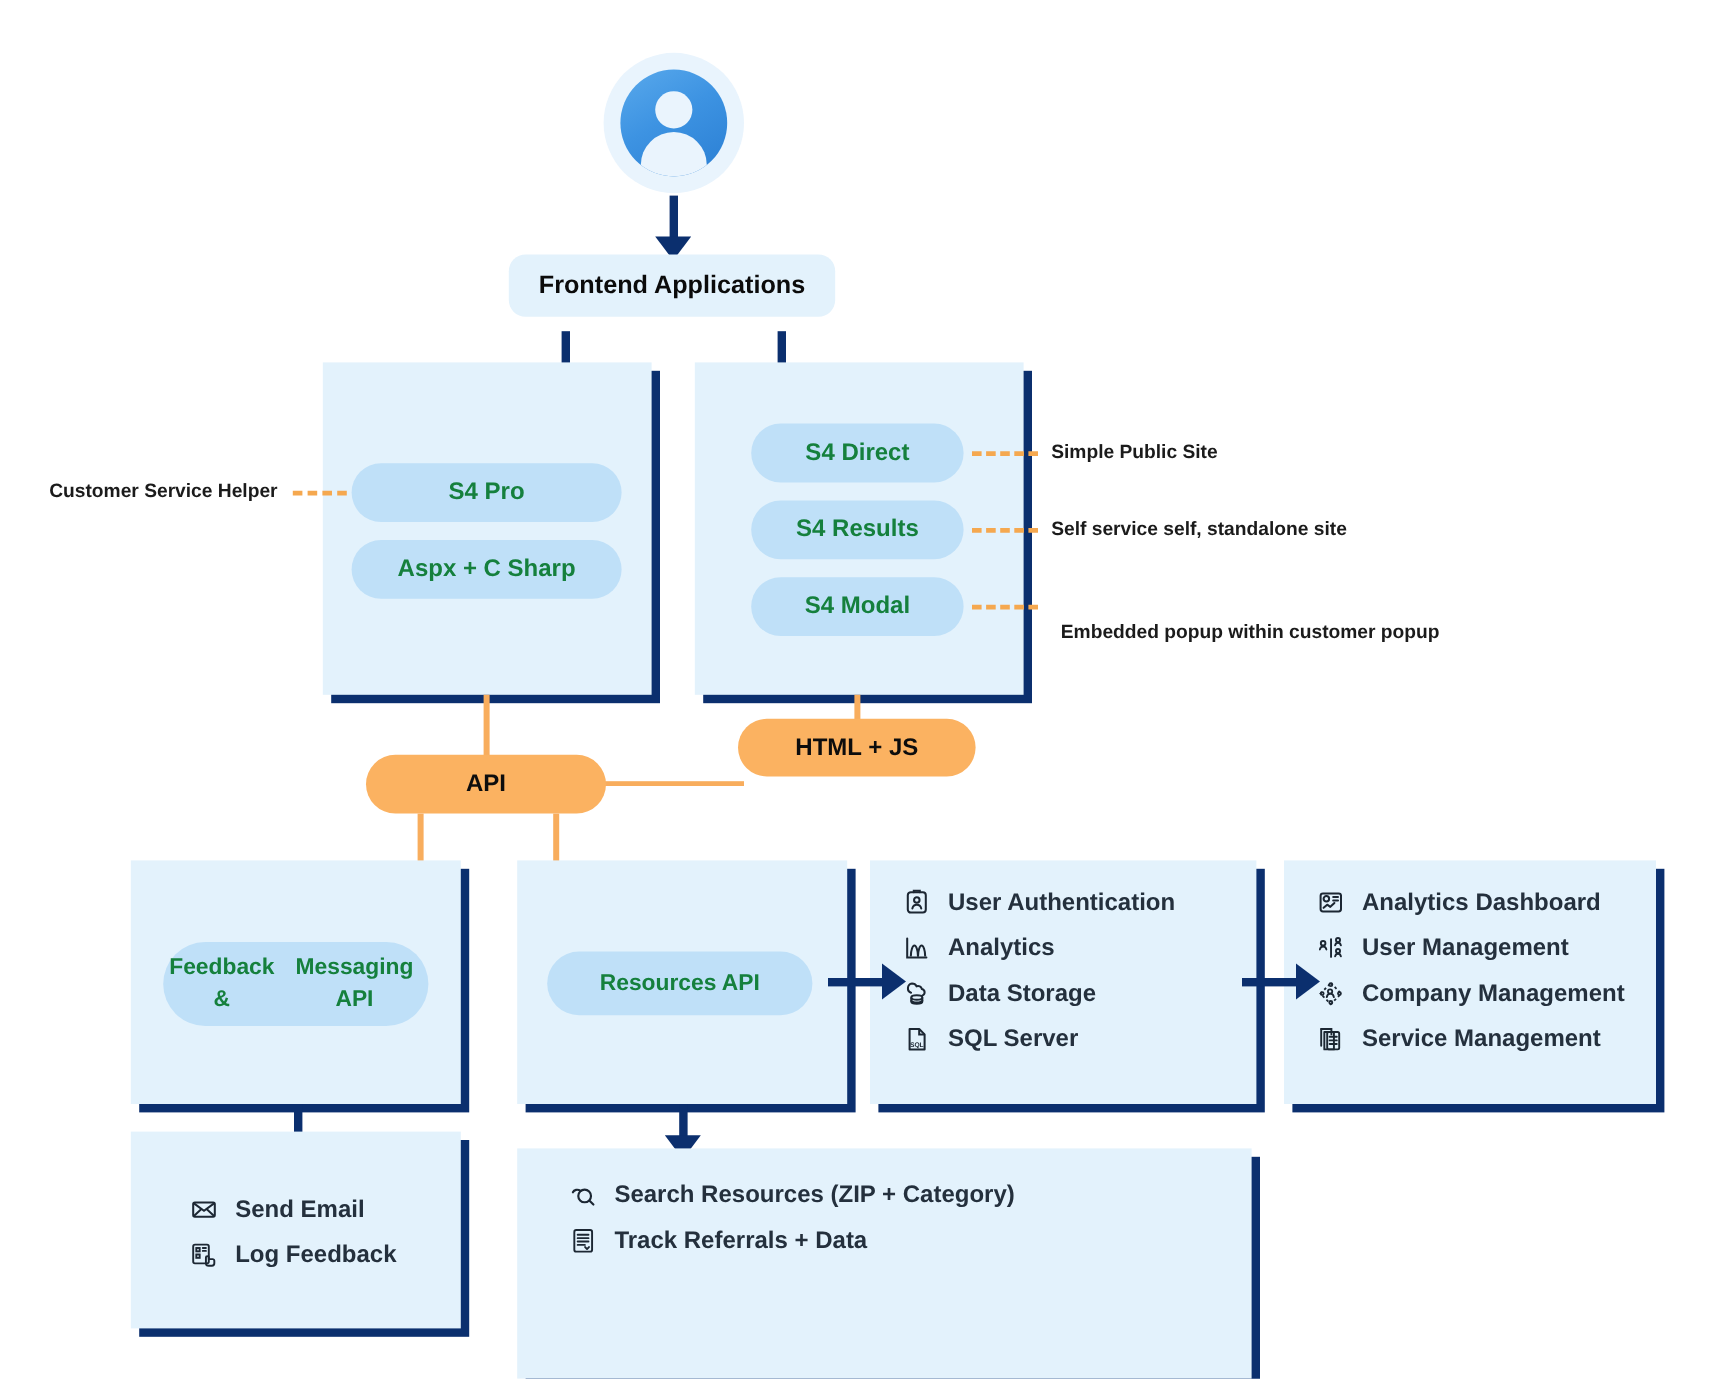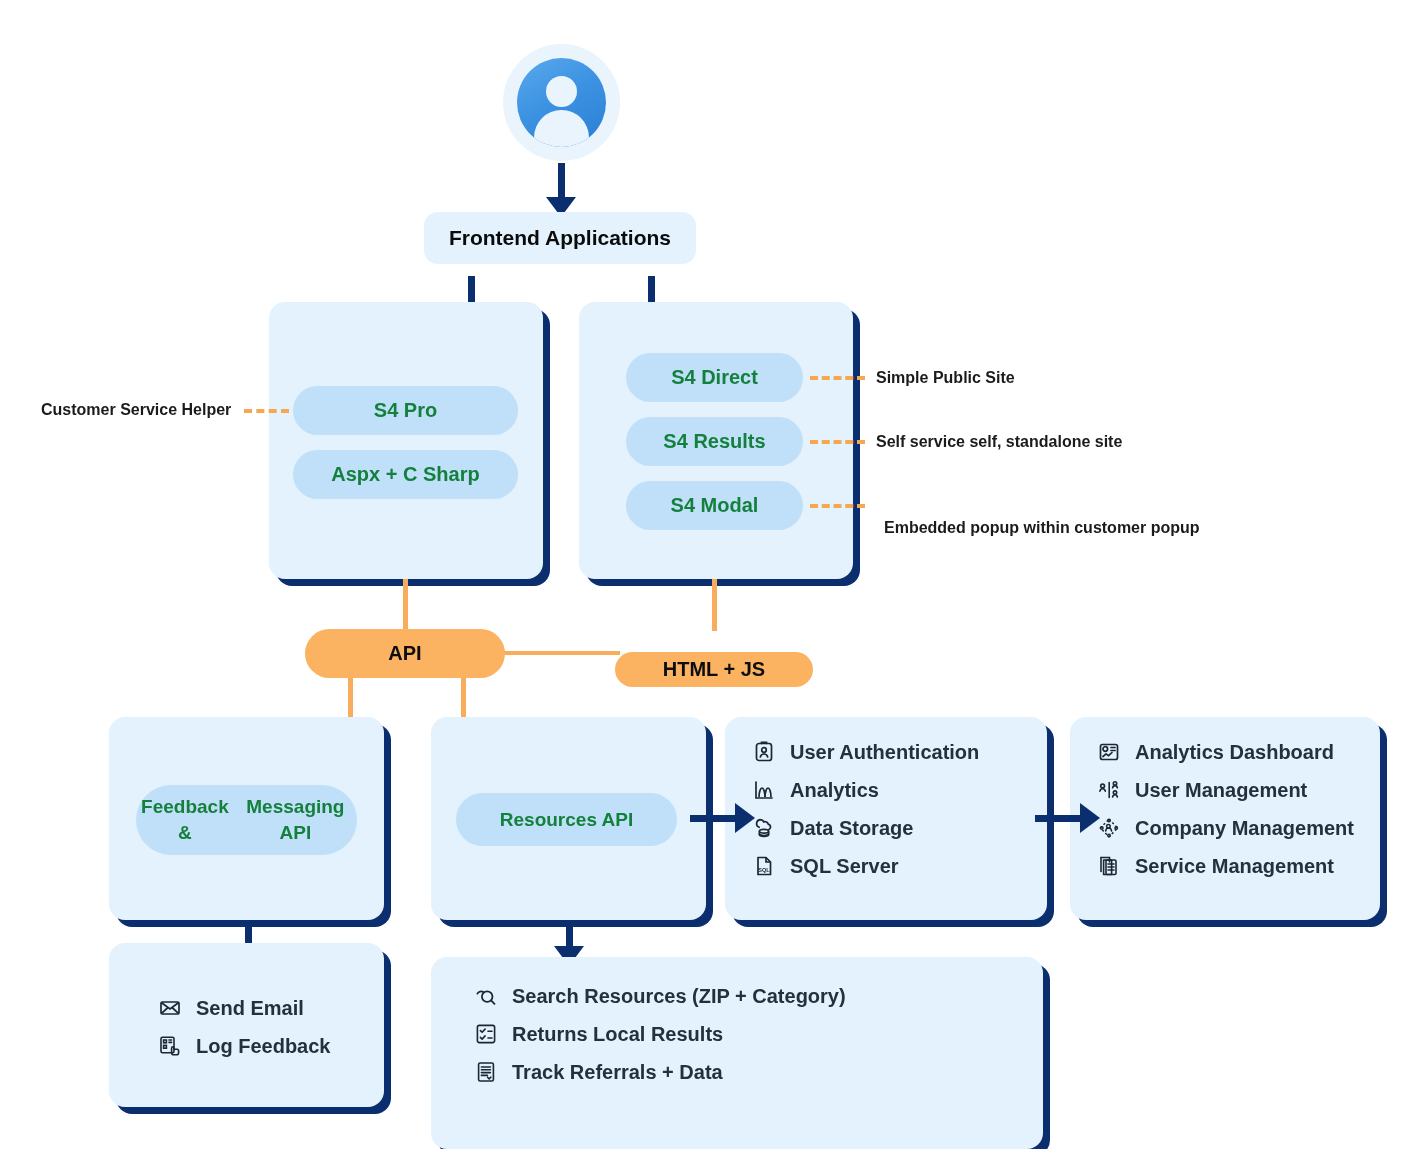--- a/index.html
+++ b/index.html
@@ -26,21 +26,21 @@
     background: linear-gradient(150deg, #59a9ec 0%, #3d93e2 45%, #2a7ed3 100%);
   }
   .avatar-clip {
     left: 517px; top: 58px; width: 89px; height: 89px;
     border-radius: 50%;
     overflow: hidden;
   }
 
   
   .card {
-    border-radius: 16px;
+    border-radius: 0;
     background: #e3f2fc;
   }
   .card.navy-shadow { box-shadow: 7px 7px 0 0 #0b2f6e; }
 
   
   .pill {
     border-radius: 999px;
     background: #bfe0f8;
     display: flex; align-items: center; justify-content: center;
     text-align: center;
@@ -178,21 +178,21 @@
   </div>
 
   <div class="abs vline-orange" style="left:403px; top:579px; height:52px;"></div>
   <div class="abs vline-orange" style="left:712px; top:579px; height:52px;"></div>
 
   <div class="abs hline-orange" style="left:500px; top:651px; width:120px;"></div>
 
   <div class="abs pill-orange" style="left:305px; top:629px; width:200px; height:49px; font-size:20px;">
     <span>API</span>
   </div>
-  <div class="abs pill-orange" style="left:615px; top:652px; width:198px; height:35px; font-size:20px;">
+  <div class="abs pill-orange" style="left:615px; top:599px; width:198px; height:48px; font-size:20px;">
     <span>HTML + JS</span>
   </div>
 
   <div class="abs vline-orange" style="left:348px; top:678px; height:42px;"></div>
   <div class="abs vline-orange" style="left:461px; top:678px; height:42px;"></div>
 
   <div class="abs card navy-shadow" style="left:109px; top:717px; width:275px; height:203px;"></div>
   <div class="abs pill" style="left:136px; top:785px; width:221px; height:70px; font-size:19px; line-height:1.35;">
     <span>Feedback &amp;</span>
     <span>Messaging API</span>
@@ -363,31 +363,20 @@
             <circle cx="13.2" cy="12.6" r="5.3"></circle>
             <path d="M17.3 16.6l3.2 3.2" stroke-linecap="round"></path>
             <path d="M9.6 8.2C7.4 6.8 4.4 7.4 3.4 9.6" stroke-linecap="round"></path>
           </svg>
         </span>
         <span class="txt">Search Resources (ZIP + Category)</span>
       </div>
       <div class="icon-row">
         <span class="glyph">
           <svg width="24" height="24" viewBox="0 0 24 24" fill="none" stroke="#1c2733" stroke-width="1.6">
-            <rect x="3.4" y="3.4" width="17.2" height="17.2" rx="2"></rect>
-            <path d="M6.4 8.6l1.7 1.7 3-3.2" stroke-linecap="round" stroke-linejoin="round"></path>
-            <path d="M6.4 15.4l1.7 1.7 3-3.2" stroke-linecap="round" stroke-linejoin="round"></path>
-            <path d="M14 9.2h4M14 16h4" stroke-linecap="round"></path>
-          </svg>
-        </span>
-        <span class="txt">Returns Local Results</span>
-      </div>
-      <div class="icon-row">
-        <span class="glyph">
-          <svg width="24" height="24" viewBox="0 0 24 24" fill="none" stroke="#1c2733" stroke-width="1.6">
             <rect x="4.6" y="3" width="14.8" height="18" rx="1.6"></rect>
             <path d="M7.4 7h9M7.4 9.8h9M7.4 12.6h9M7.4 15.4h6" stroke-linecap="round"></path>
             <path d="M13.6 17.2l1.6 1.7 1.6-1.7" stroke-linecap="round" stroke-linejoin="round"></path>
           </svg>
         </span>
         <span class="txt">Track Referrals + Data</span>
       </div>
     </div>
   </div>
 

